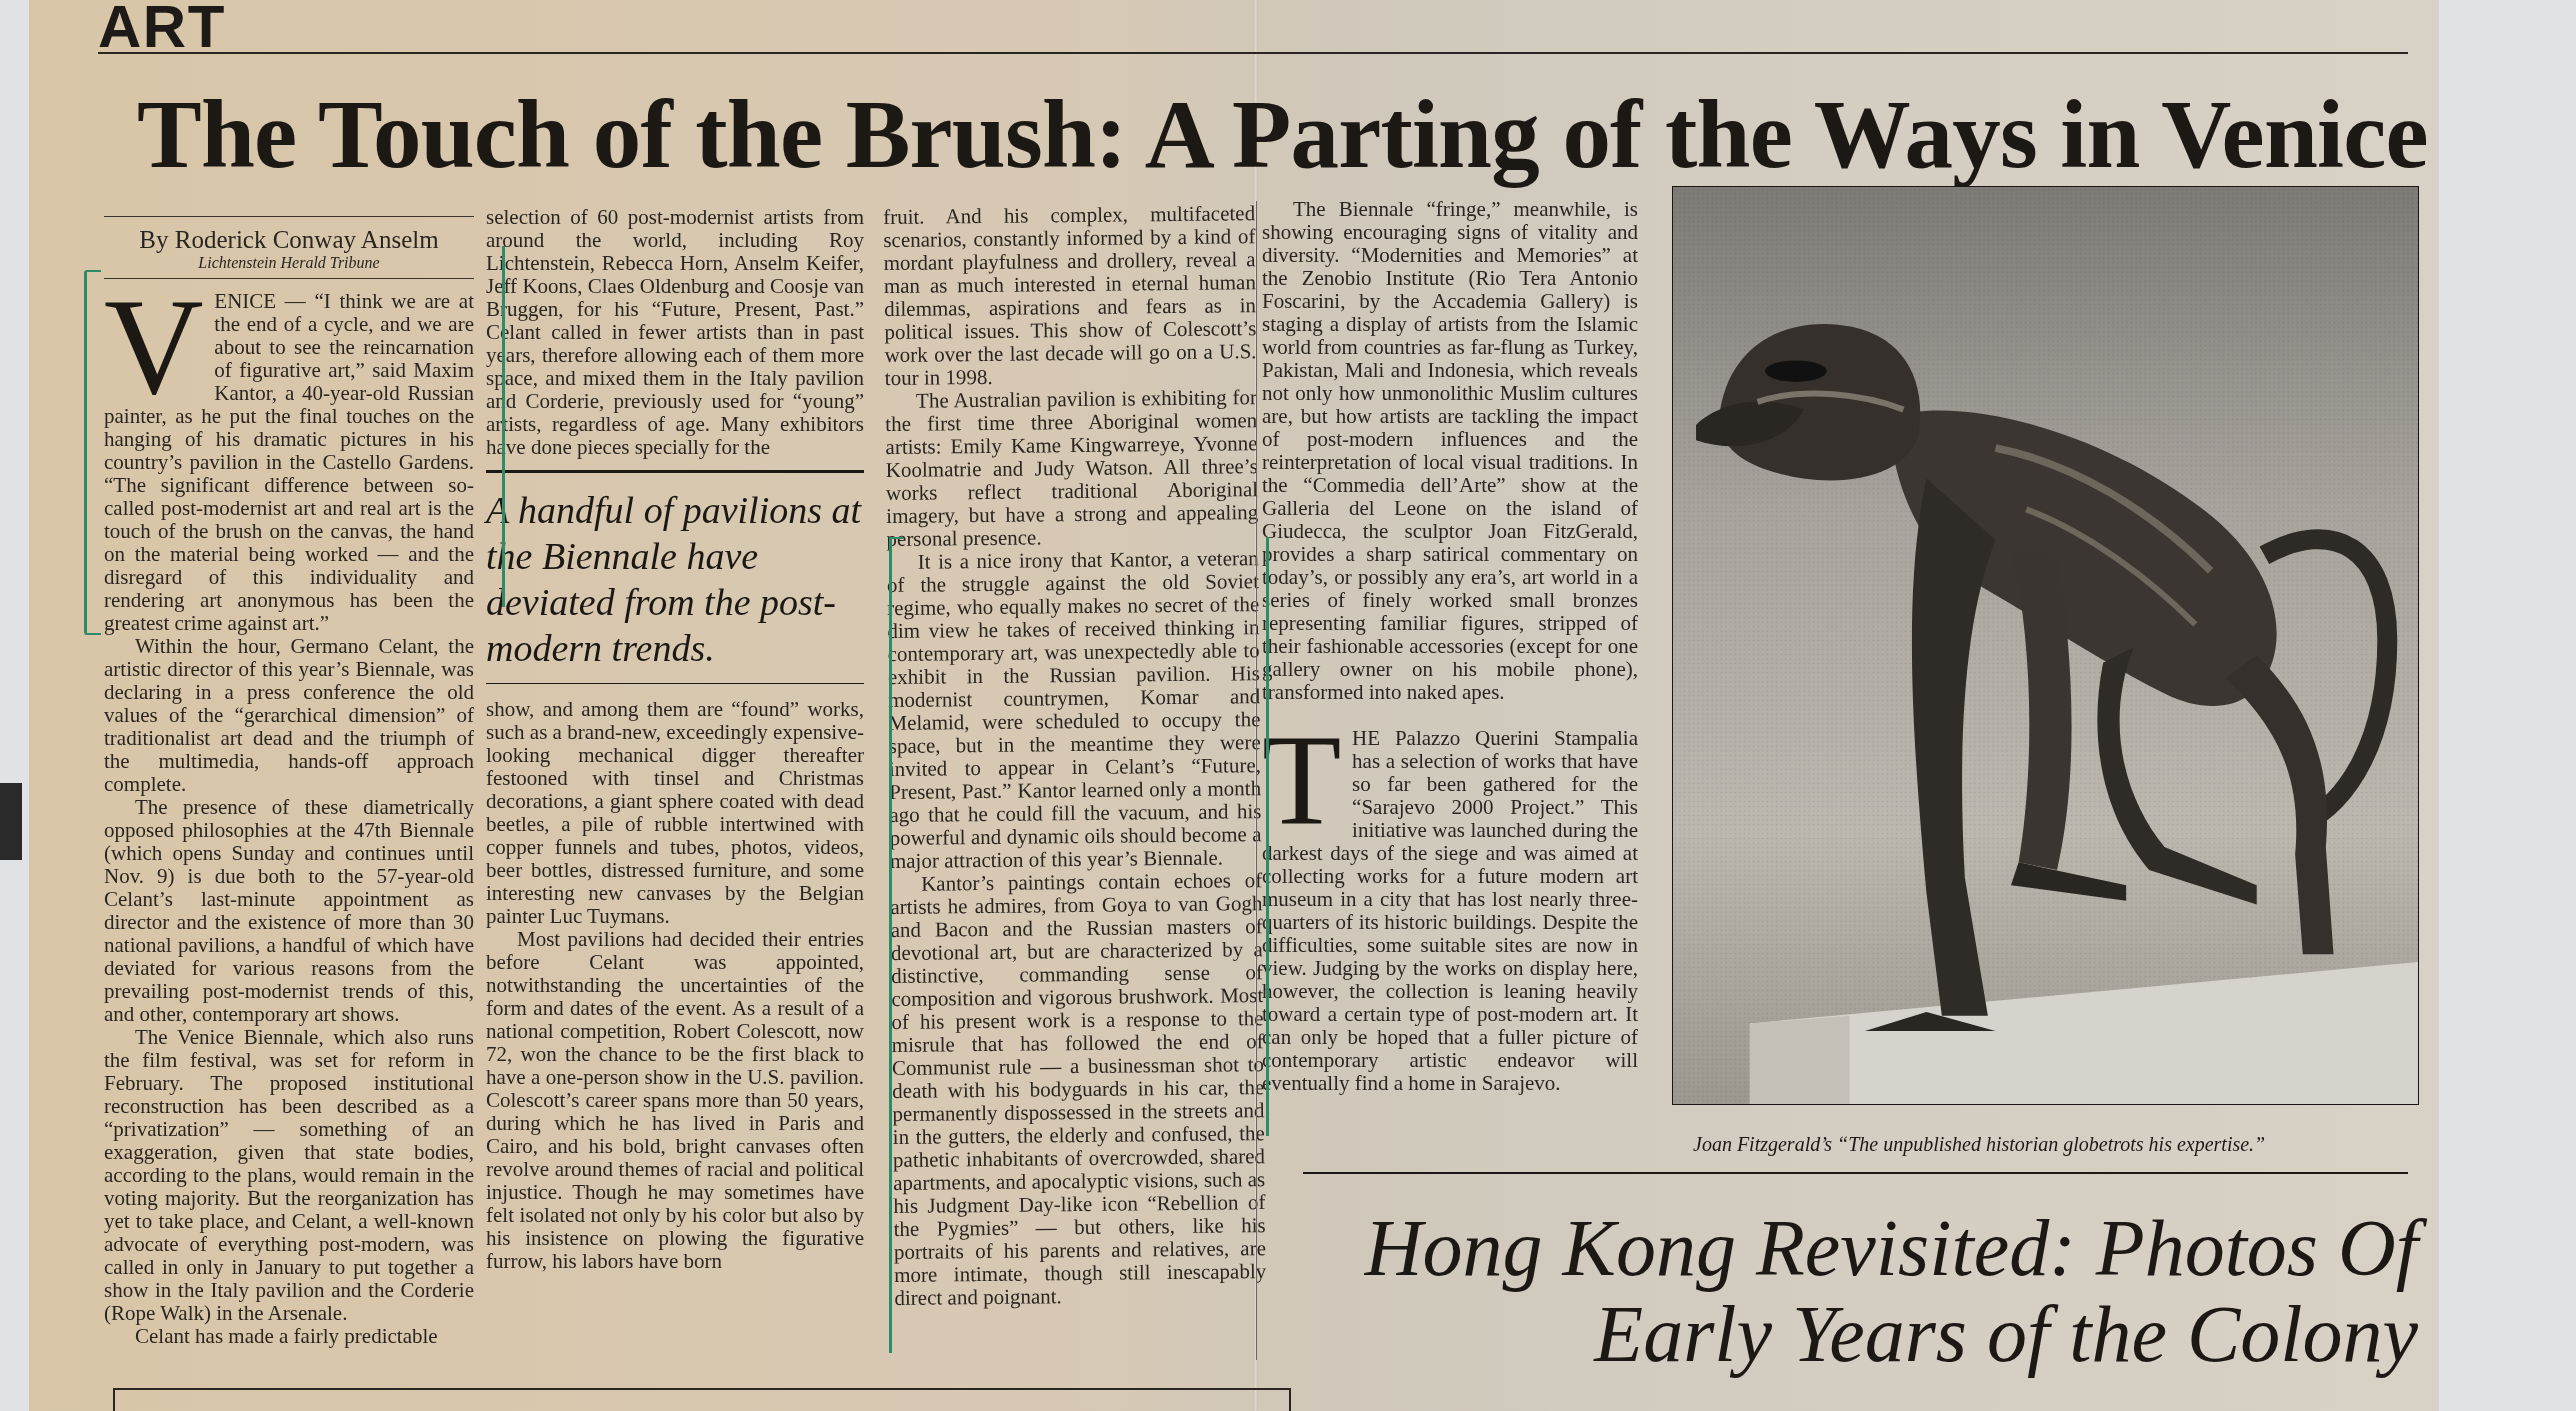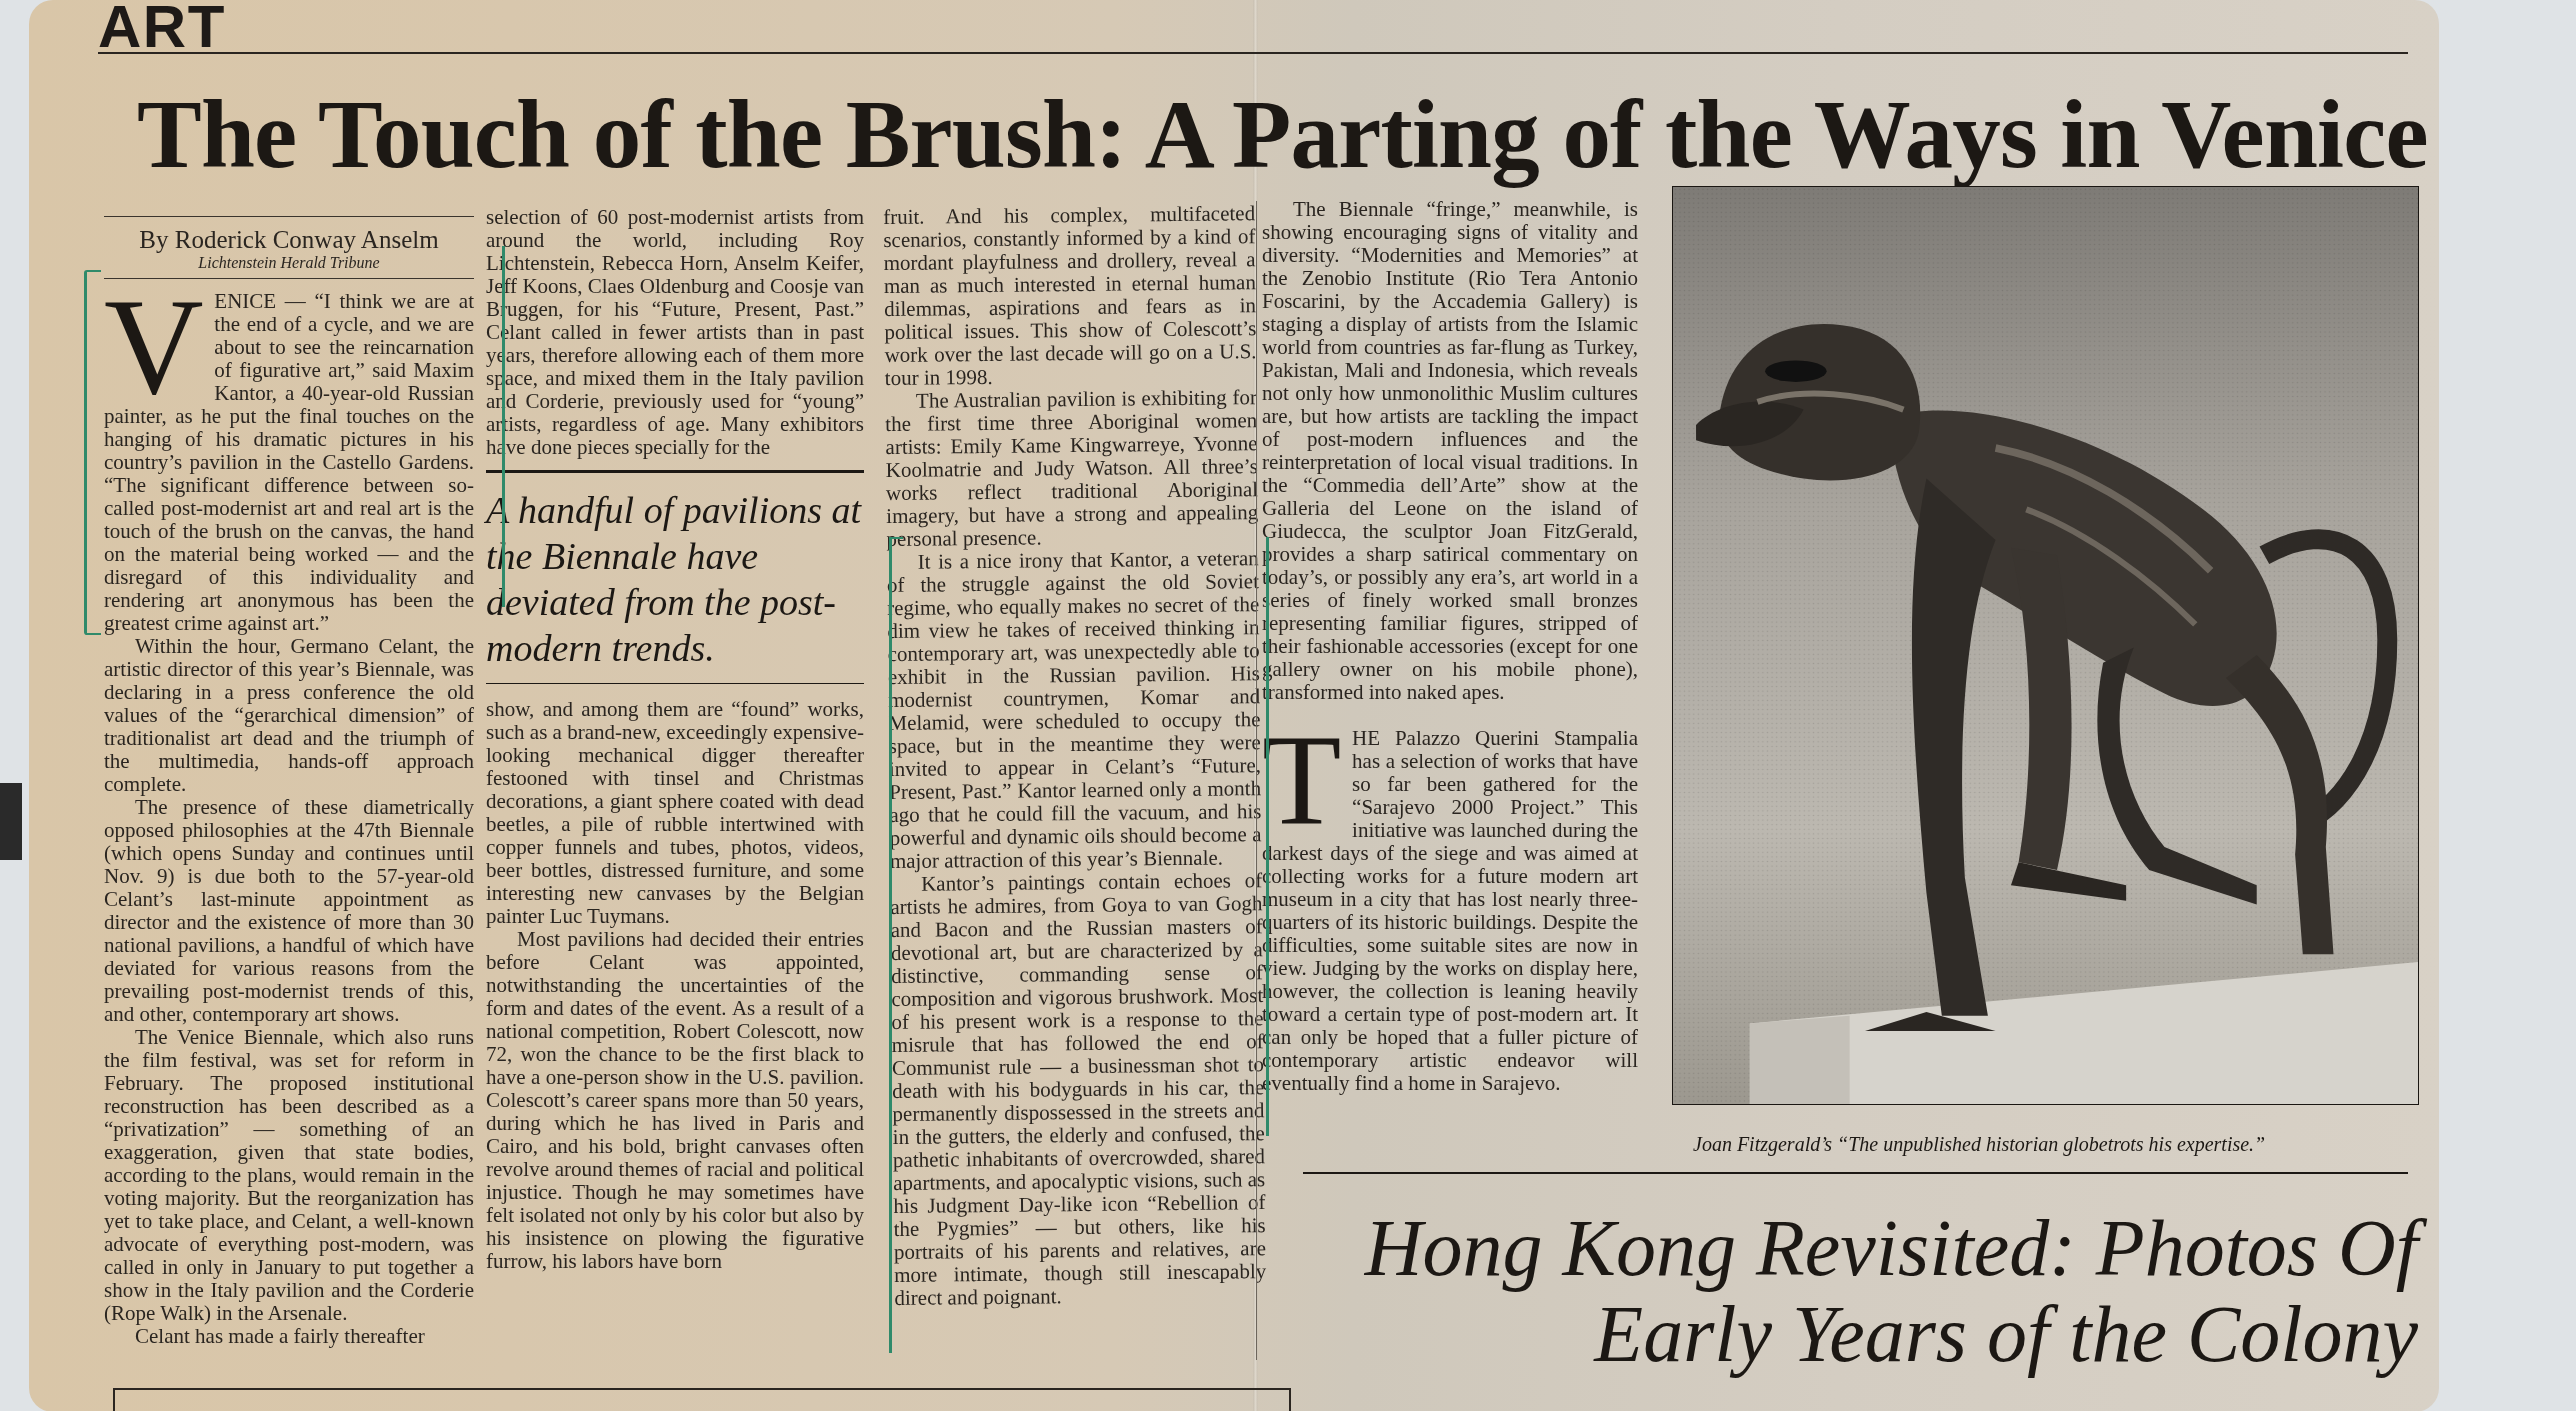--- a/index.html
+++ b/index.html
@@ -6,21 +6,20 @@
   body {
     width:2576px; height:1412px; overflow:hidden;
     background:#dfe3e6;
     font-family:"Liberation Serif", "DejaVu Serif", serif;
     color:#2a2520;
     position:relative;
   }
   .page {
     position:absolute; left:29px; top:0; width:2410px; height:1412px;
     background: linear-gradient(90deg, #d9c6a8 0%, #d8c7ad 20%, #d6c9b5 45%, #cfc8bb 55%, #d4cdc2 75%, #d8d1c6 100%);
-    border-radius: 24px;
   }
   .fold {
     position:absolute; left:1224px; top:0; width:4.6px; height:1412px;
     background:linear-gradient(90deg, rgba(0,0,0,0.05), rgba(255,255,255,0.25), rgba(0,0,0,0.04));
   }
   .section-label {
     position:absolute; left:69px; top:-7.7px;
     font-family:"Liberation Sans", sans-serif; font-weight:bold;
     font-size:60px; letter-spacing:1.5px; color:#1e1a17;
   }
@@ -101,21 +100,21 @@
 
   <div class="col" style="left:75px; top:216px; width:370px;">
     <div class="byline-box">
       <div class="byline">By Roderick Conway Anselm</div>
       <div class="affil">Lichtenstein Herald Tribune</div>
     </div>
     <p class="noindent"><span class="dropcap">V</span><span>ENICE — “I think we are at the end of a cycle, and we are about to see the reincarnation of figurative art,” said Maxim Kantor, a 40-year-old Russian painter, as he put the final touches on the hanging of his dramatic pictures in his country’s pavilion in the Castello Gardens. “The significant difference between so-called post-modernist art and real art is the touch of the brush on the canvas, the hand on the material being worked — and the disregard of this individuality and rendering art anonymous has been the greatest crime against art.”</span></p>
     <p>Within the hour, Germano Celant, the artistic director of this year’s Biennale, was declaring in a press conference the old values of the “gerarchical dimension” of traditionalist art dead and the triumph of the multimedia, hands-off approach complete.</p>
     <p>The presence of these diametrically opposed philosophies at the 47th Biennale (which opens Sunday and continues until Nov. 9) is due both to the 57-year-old Celant’s last-minute appointment as director and the existence of more than 30 national pavilions, a handful of which have deviated for various reasons from the prevailing post-modernist trends of this, and other, contemporary art shows.</p>
     <p>The Venice Biennale, which also runs the film festival, was set for reform in February. The proposed institutional reconstruction has been described as a “privatization” — something of an exaggeration, given that state bodies, according to the plans, would remain in the voting majority. But the reorganization has yet to take place, and Celant, a well-known advocate of everything post-modern, was called in only in January to put together a show in the Italy pavilion and the Corderie (Rope Walk) in the Arsenale.</p>
-    <p>Celant has made a fairly thereafter</p>
+    <p>Celant has made a fairly predictable</p>
   </div>
 
   <div class="col" style="left:457px; top:206px; width:378px;">
     <p class="noindent">selection of 60 post-modernist artists from around the world, including Roy Lichtenstein, Rebecca Horn, Anselm Keifer, Jeff Koons, Claes Oldenburg and Coosje van Bruggen, for his “Future, Present, Past.” Celant called in fewer artists than in past years, therefore allowing each of them more space, and mixed them in the Italy pavilion and Corderie, previously used for “young” artists, regardless of age. Many exhibitors have done pieces specially for the</p>
     <div class="pullquote-rule"></div>
     <div class="pullquote">A handful of pavilions at the Biennale have deviated from the post-modern trends.</div>
     <div class="pullquote-bottom"></div>
     <p class="noindent">show, and among them are “found” works, such as a brand-new, exceedingly expensive-looking mechanical digger thereafter festooned with tinsel and Christmas decorations, a giant sphere coated with dead beetles, a pile of rubble intertwined with copper funnels and tubes, photos, videos, beer bottles, distressed furniture, and some interesting new canvases by the Belgian painter Luc Tuymans.</p>
     <p>Most pavilions had decided their entries before Celant was appointed, notwithstanding the uncertainties of the form and dates of the event. As a result of a national competition, Robert Colescott, now 72, won the chance to be the first black to have a one-person show in the U.S. pavilion. Colescott’s career spans more than 50 years, during which he has lived in Paris and Cairo, and his bold, bright canvases often revolve around themes of racial and political injustice. Though he may sometimes have felt isolated not only by his color but also by his insistence on plowing the figurative furrow, his labors have born</p>
   </div>

